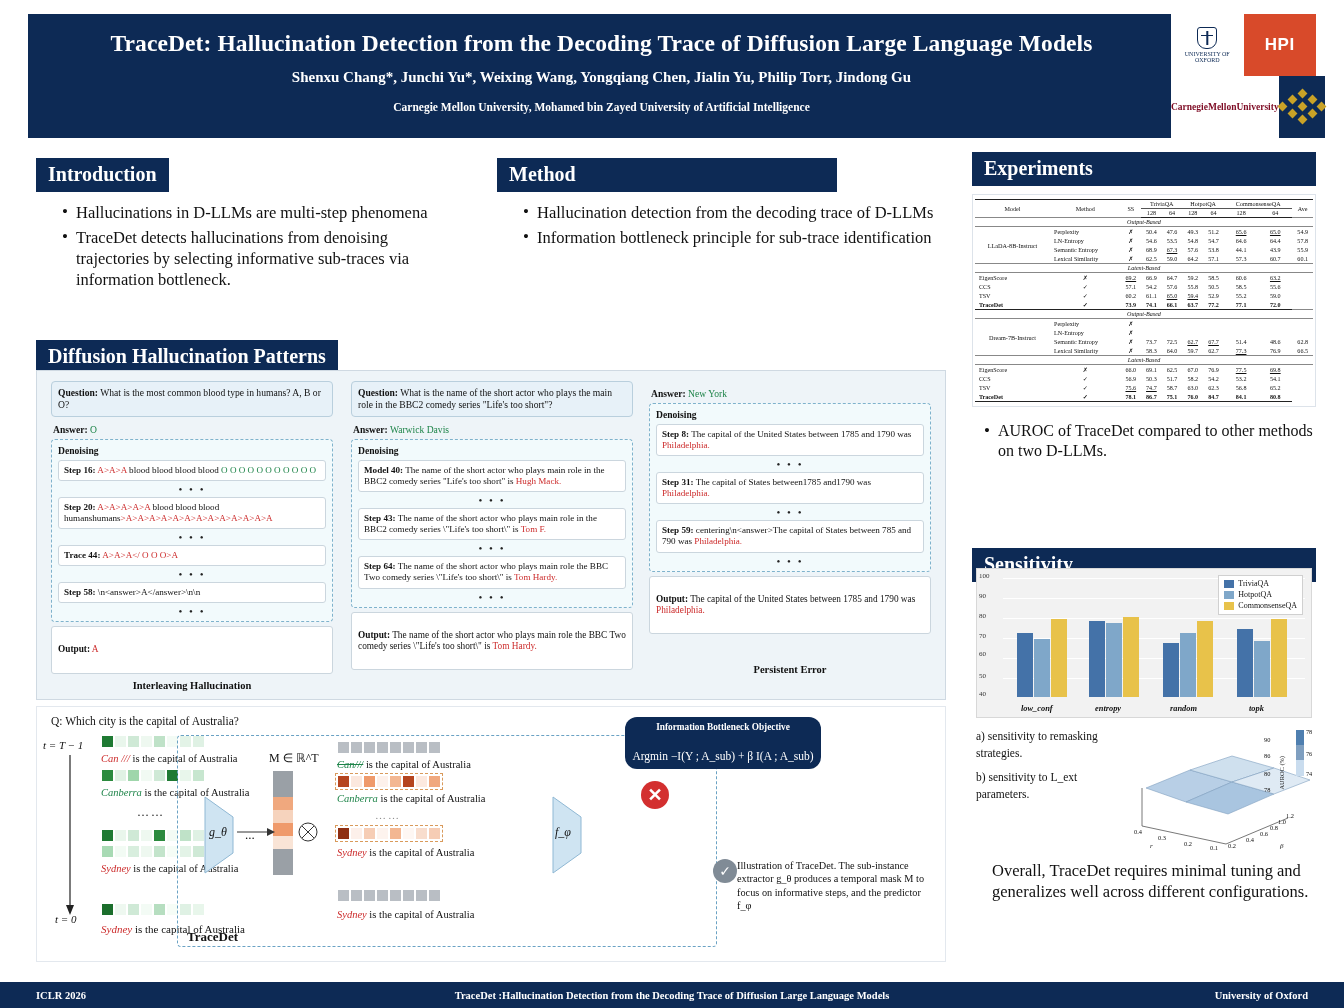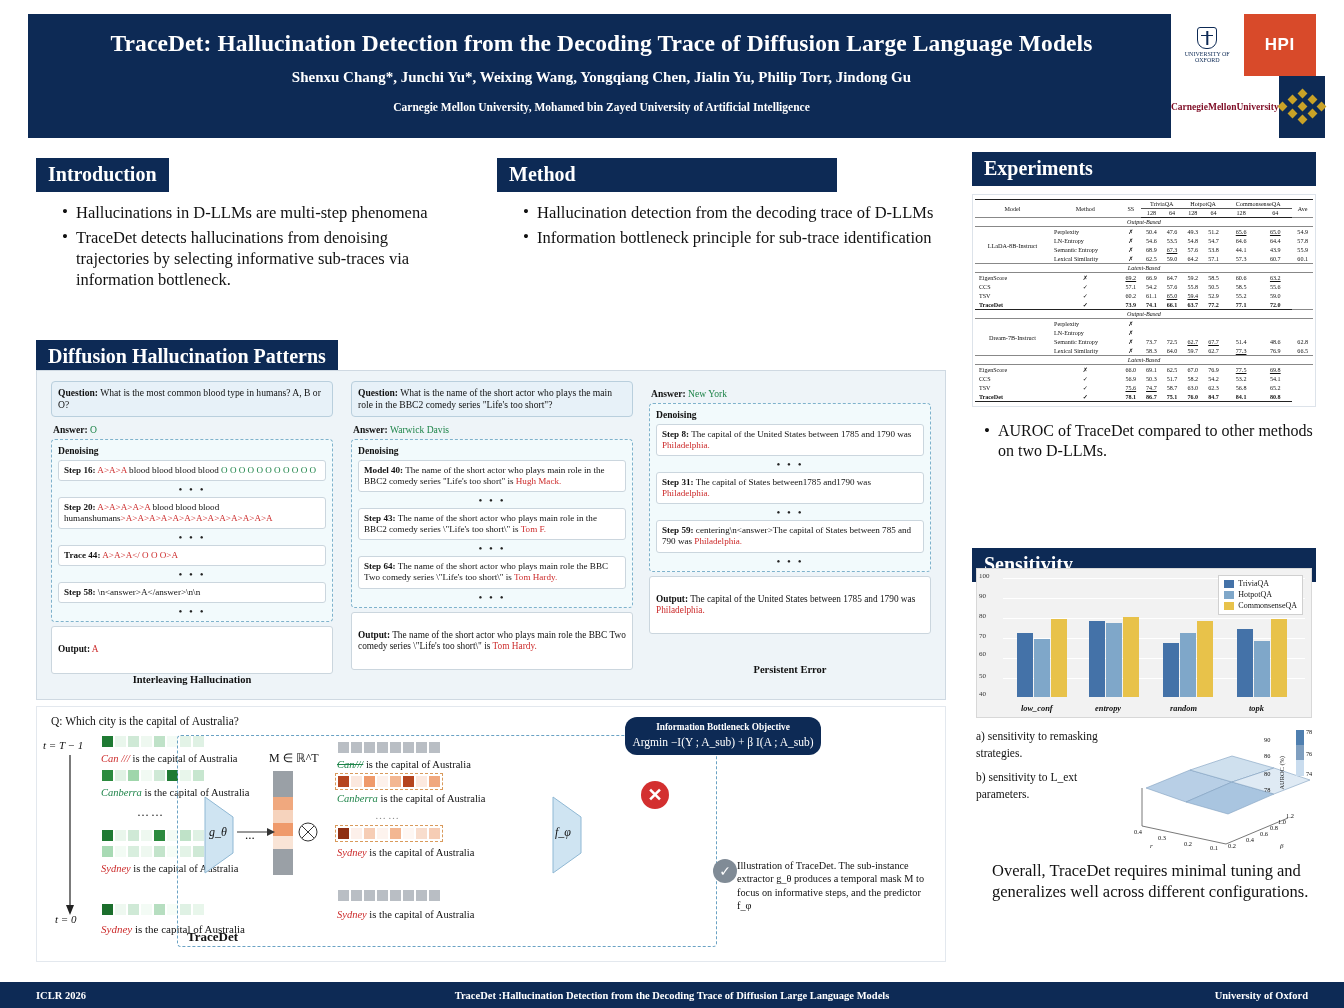--- a/index.html
+++ b/index.html
@@ -88,37 +88,37 @@
     font-size: 9.1px; padding: 4px 5px; line-height: 1.22; margin-bottom: 2px;
   }
   .step b { font-weight: bold; }
   .red { color: #cc2b2b; }
   .grn { color: #1e8449; }
   .ellip { text-align: center; font-size: 11px; letter-spacing: 2px; color: #222; margin: 1px 0 2px; }
   .outbox {
     background: #fff; border: 1px solid #cbd6de; border-radius: 3px; font-size: 9.3px;
     padding: 17px 6px; line-height: 1.22; margin-top: 4px;
   }
-  .pattern-caption { text-align: center; font-size: 10.5px; font-weight: bold; }
+  .pattern-caption { text-align: center; font-size: 10.5px; font-weight: bold; margin-top: 6px; }
 
   
   .framework {
     position: absolute; left: 36px; top: 706px; width: 910px; height: 256px;
     background: #fff; border: 1px solid #e3e8ee;
   }
   .fw-q { position: absolute; left: 14px; top: 8px; font-size: 11.5px; }
   .fw-label { position: absolute; font-size: 11px; font-style: italic; }
   .fw-row { position: absolute; display: flex; }
   .cell { width: 13px; height: 13px; border: 1px solid #ffffff; }
   .ib-box {
     position: absolute; left: 588px; top: 10px; width: 196px; border-radius: 12px;
     background: #0d2a55; color: #fff; text-align: center; padding: 5px 6px 7px;
   }
   .ib-title { font-size: 9.3px; font-weight: bold; }
-  .ib-eq { font-size: 11.5px; margin-top: 4px; }
+  .ib-eq { font-size: 11.5px; margin-top: 18px; }
   .tracedet-label { position: absolute; left: 150px; top: 222px; font-size: 13px; font-weight: bold; }
   .dashed-region {
     position: absolute; left: 140px; top: 28px; width: 540px; height: 212px;
     border: 1px dashed #6aa2c4; border-radius: 4px;
   }
   .caption-ill {
     position: absolute; left: 700px; top: 152px; width: 190px; font-size: 10.3px; line-height: 1.3;
   }
   .circ-x {
     position: absolute; left: 604px; top: 74px; width: 28px; height: 28px; border-radius: 50%;

